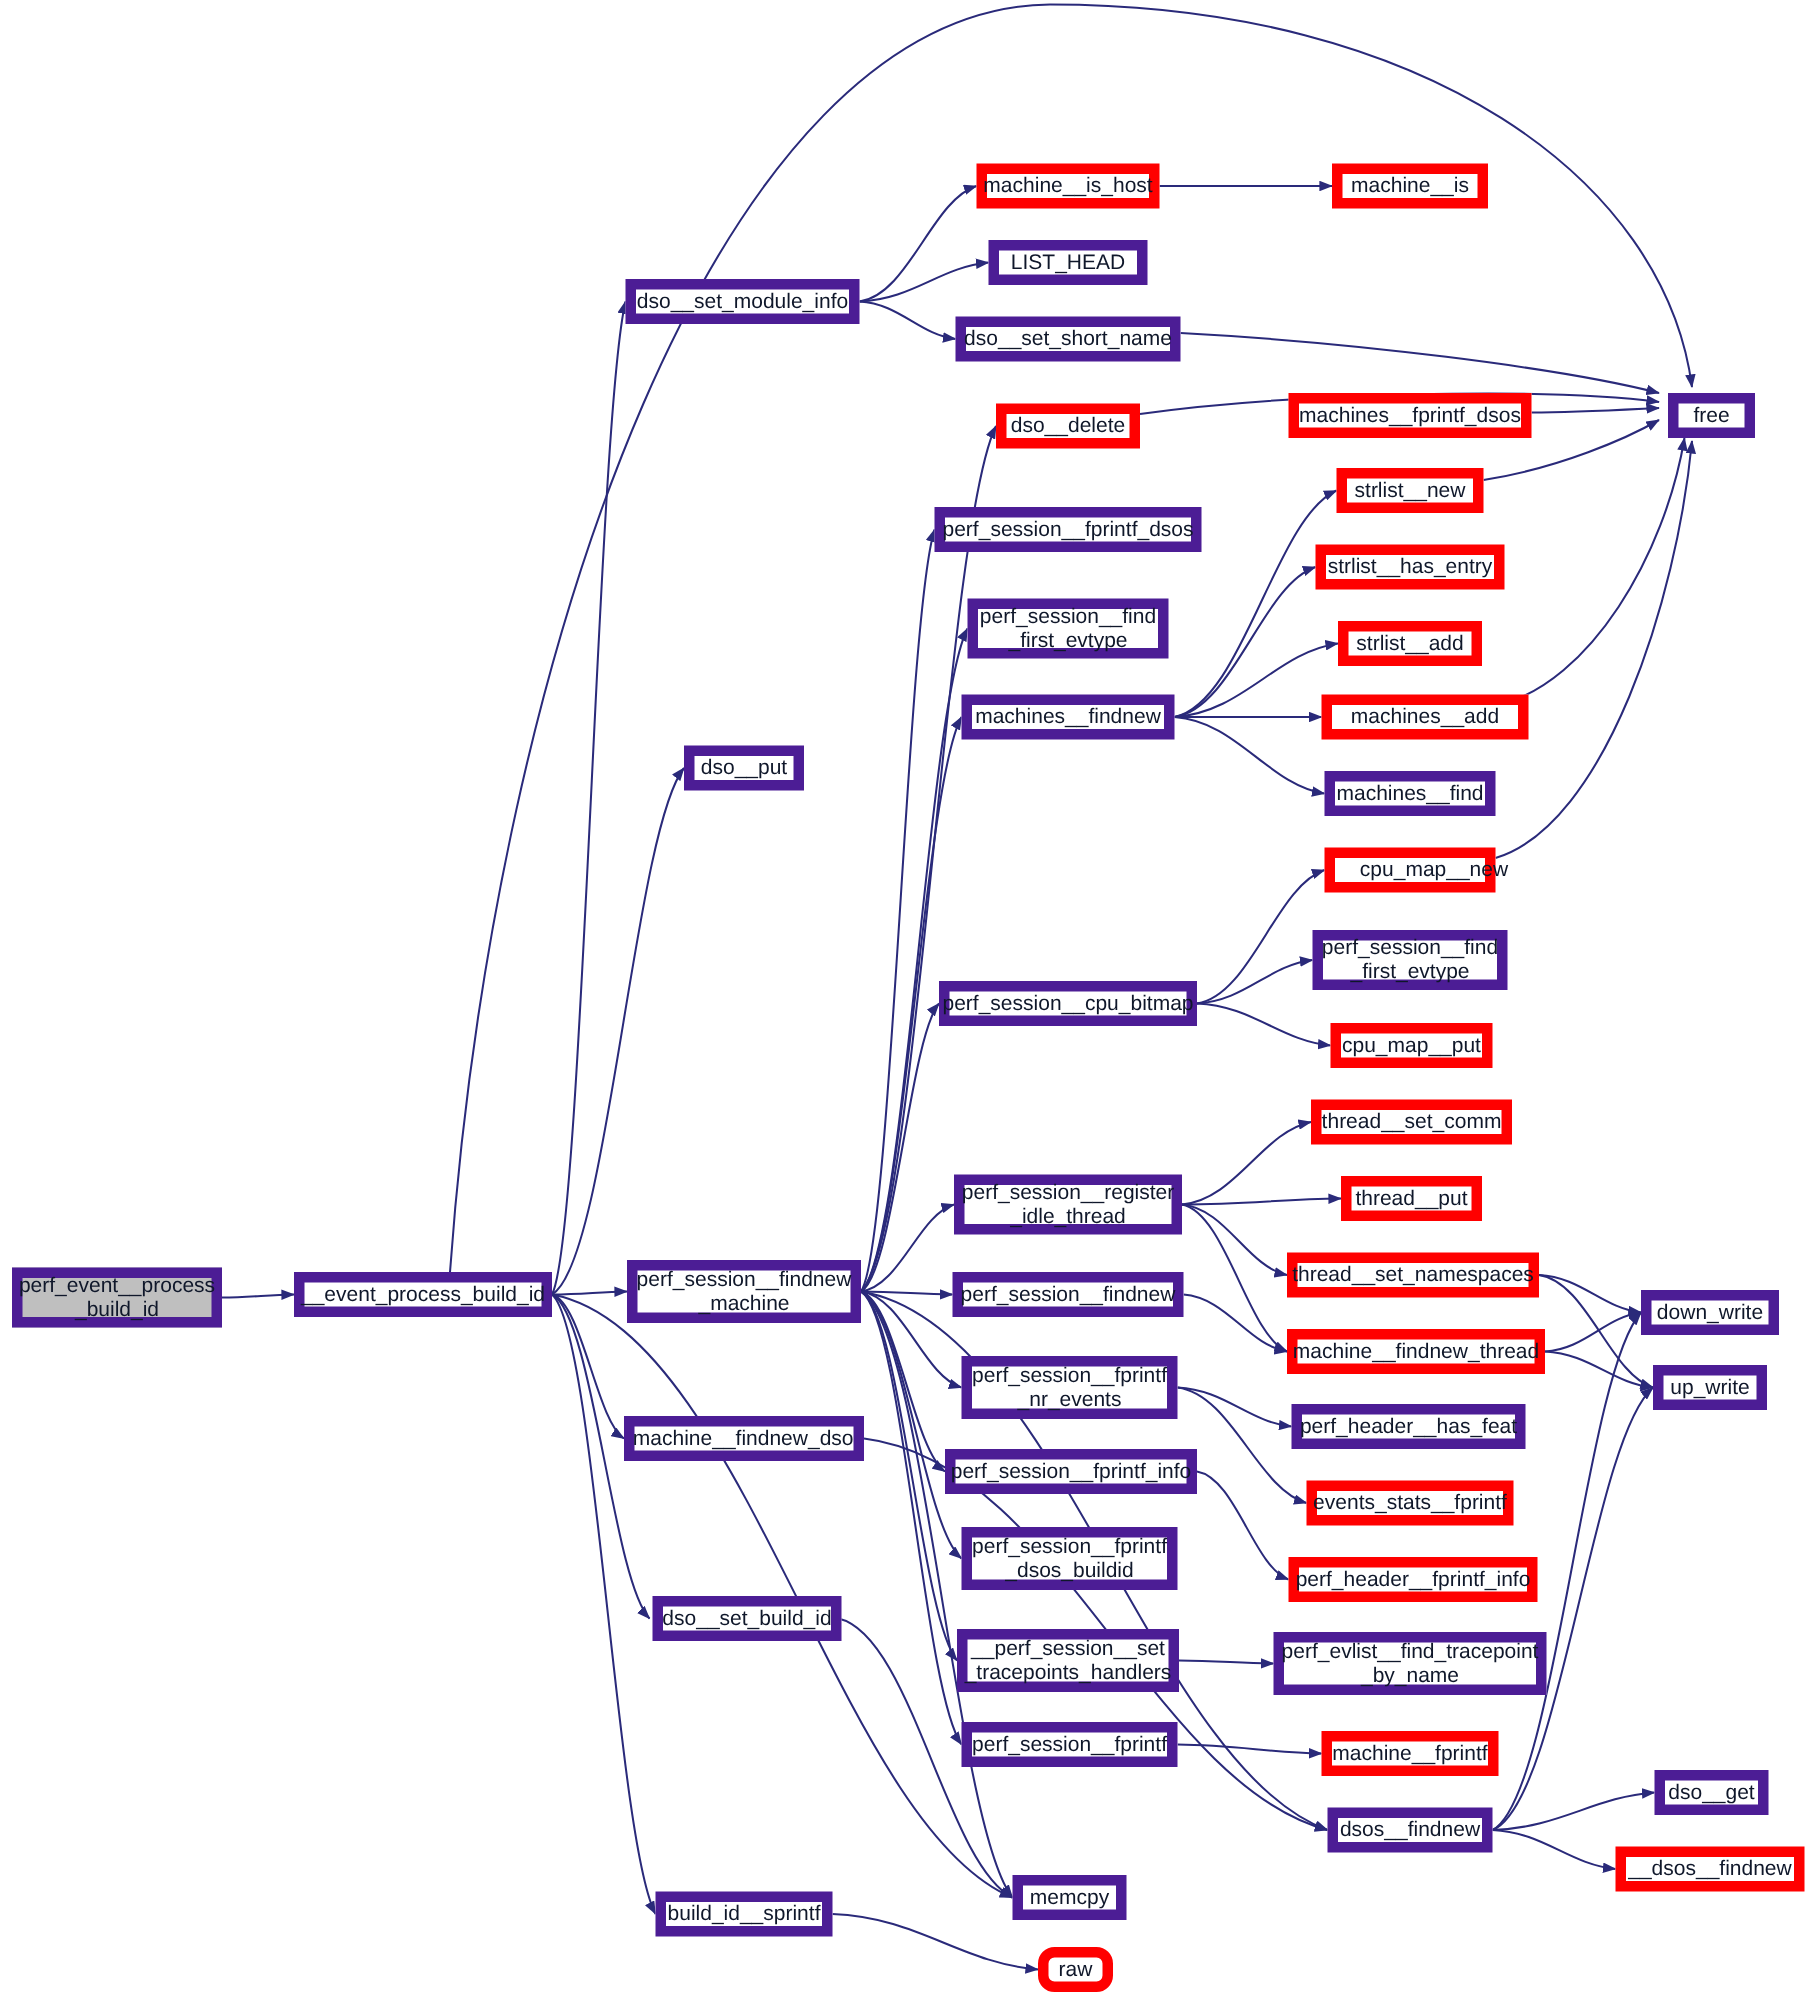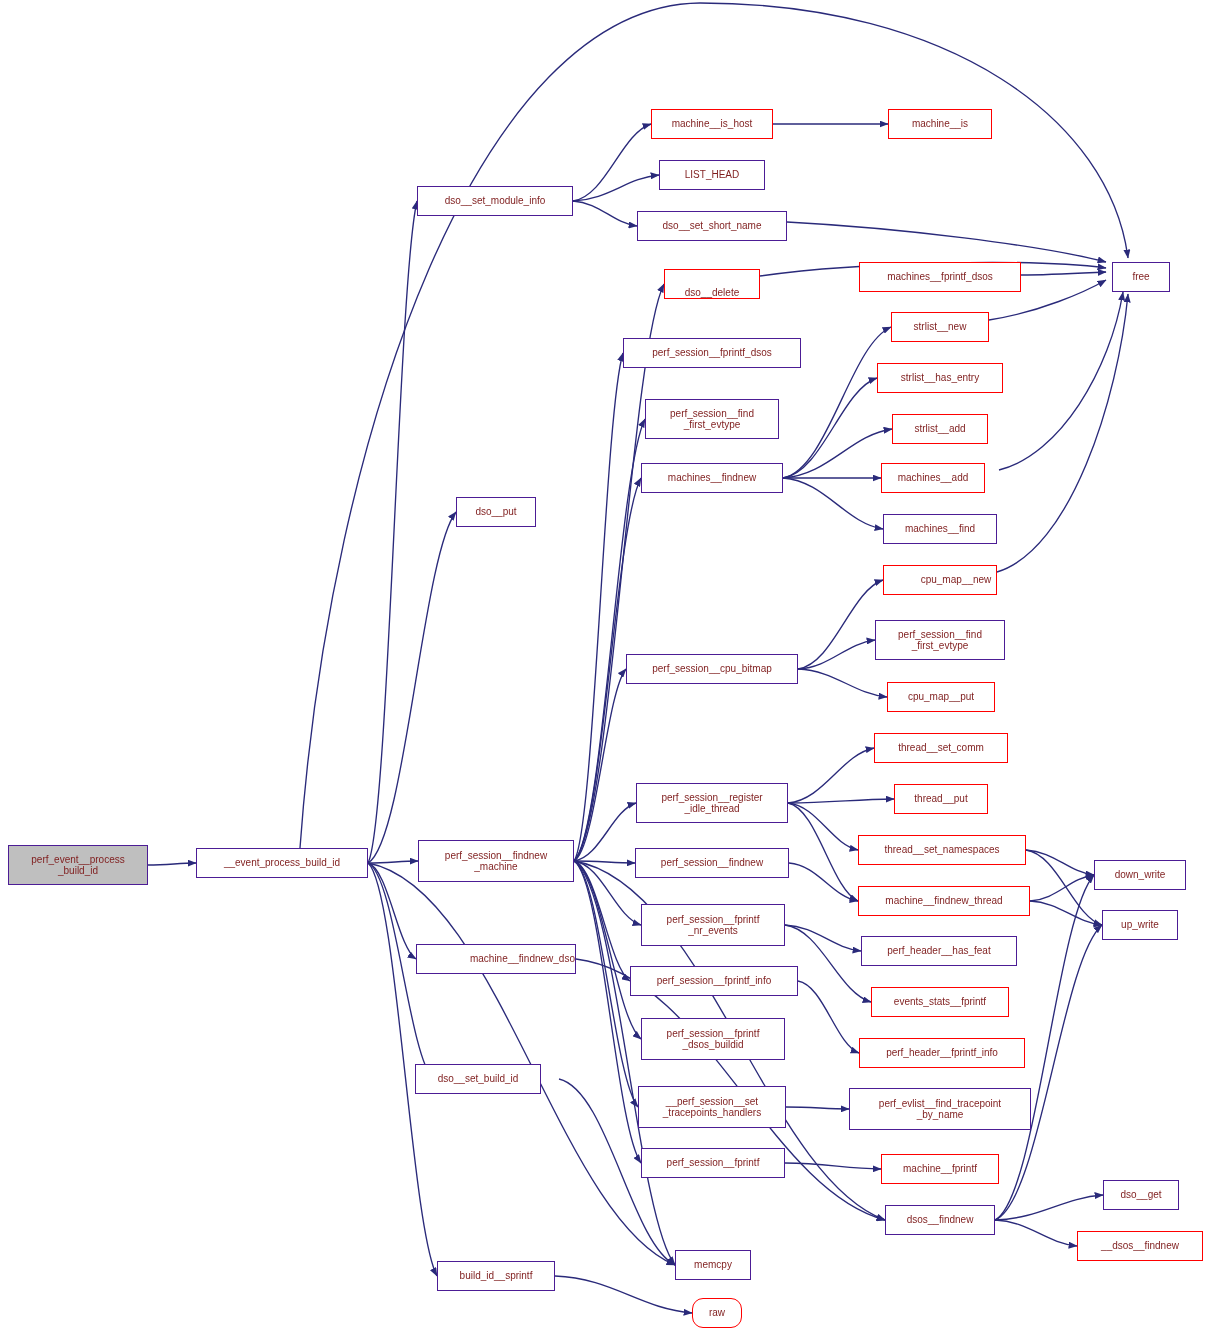--- a/index.html
+++ b/index.html
@@ -1,22 +1,22 @@
 <!DOCTYPE html>
 <html><head>
 <meta charset="utf-8">
 <style>
   html,body{margin:0;padding:0;background:#ffffff;}
   #canvas{position:relative;width:1207px;height:1334px;background:#ffffff;
           font-family:"Liberation Sans","DejaVu Sans",sans-serif;overflow:hidden;}
   #edges{position:absolute;left:0;top:0;width:1207px;height:1334px;}
   .node{position:absolute;box-sizing:border-box;display:flex;align-items:center;
         justify-content:center;text-align:center;background:#ffffff;
-        border:1px solid #4c1d95;color:#7f1d1d;line-height:1.12;
-        font-size:10px;white-space:pre;letter-spacing:0px;}
+        border:7px solid #4c1d95;color:#0f172a;line-height:1.12;
+        font-size:14px;white-space:pre;letter-spacing:0px;}
   .node.red{border-color:#ff0000;}
   .node.gray{background:#bfbfbf;}
   .node .lbl{display:block;}
 </style>
 </head>
 <body>
 
 <div id="canvas">
   <svg id="edges" viewBox="0 0 1207 1334" xmlns="http://www.w3.org/2000/svg">
     <defs>
@@ -101,21 +101,21 @@
       <div class="node" style="left: 1112px; top: 262px; width: 58px; height: 30px;"><span class="lbl">free</span></div>
       <div class="node red" style="left: 664px; top: 269px; width: 96px; height: 30px; align-items: flex-end;"><span class="lbl">dso__delete</span></div>
       <div class="node red" style="left: 859px; top: 262px; width: 162px; height: 30px;"><span class="lbl">machines__fprintf_dsos</span></div>
       <div class="node" style="left: 623px; top: 338px; width: 178px; height: 30px;"><span class="lbl">perf_session__fprintf_dsos</span></div>
       <div class="node red" style="left: 891px; top: 312px; width: 98px; height: 30px;"><span class="lbl">strlist__new</span></div>
       <div class="node red" style="left: 877px; top: 363px; width: 126px; height: 30px;"><span class="lbl">strlist__has_entry</span></div>
       <div class="node" style="left: 645px; top: 399px; width: 134px; height: 40px;"><span class="lbl">perf_session__find
 _first_evtype</span></div>
       <div class="node red" style="left: 892px; top: 414px; width: 96px; height: 30px;"><span class="lbl">strlist__add</span></div>
       <div class="node" style="left: 641px; top: 463px; width: 142px; height: 30px;"><span class="lbl">machines__findnew</span></div>
-      <div class="node red" style="left: 881px; top: 463px; width: 104px; height: 30px;"><span class="lbl">machines__add</span></div>
+      <div class="node red" style="left: 881px; top: 463px; width: 138px; height: 30px;"><span class="lbl">machines__add</span></div>
       <div class="node" style="left: 883px; top: 514px; width: 114px; height: 30px;"><span class="lbl">machines__find</span></div>
       <div class="node red" style="left: 883px; top: 565px; width: 114px; height: 30px; padding-left: 32px;"><span class="lbl">cpu_map__new</span></div>
       <div class="node" style="left: 875px; top: 620px; width: 130px; height: 40px;"><span class="lbl">perf_session__find
 _first_evtype</span></div>
       <div class="node" style="left: 626px; top: 654px; width: 172px; height: 30px;"><span class="lbl">perf_session__cpu_bitmap</span></div>
       <div class="node red" style="left: 887px; top: 682px; width: 108px; height: 30px;"><span class="lbl">cpu_map__put</span></div>
       <div class="node" style="left: 456px; top: 497px; width: 80px; height: 30px;"><span class="lbl">dso__put</span></div>
       <div class="node red" style="left: 874px; top: 733px; width: 134px; height: 30px;"><span class="lbl">thread__set_comm</span></div>
       <div class="node" style="left: 636px; top: 783px; width: 152px; height: 40px;"><span class="lbl">perf_session__register
 _idle_thread</span></div>
@@ -129,21 +129,21 @@
       <div class="node" style="left: 1102px; top: 910px; width: 76px; height: 30px;"><span class="lbl">up_write</span></div>
       <div class="node" style="left: 641px; top: 904px; width: 144px; height: 42px;"><span class="lbl">perf_session__fprintf
 _nr_events</span></div>
       <div class="node" style="left: 416px; top: 944px; width: 160px; height: 30px; justify-content: flex-end;"><span class="lbl">machine__findnew_dso</span></div>
       <div class="node" style="left: 861px; top: 936px; width: 156px; height: 30px;"><span class="lbl">perf_header__has_feat</span></div>
       <div class="node" style="left: 630px; top: 966px; width: 168px; height: 30px;"><span class="lbl">perf_session__fprintf_info</span></div>
       <div class="node red" style="left: 871px; top: 987px; width: 138px; height: 30px;"><span class="lbl">events_stats__fprintf</span></div>
       <div class="node" style="left: 641px; top: 1018px; width: 144px; height: 42px;"><span class="lbl">perf_session__fprintf
 _dsos_buildid</span></div>
       <div class="node red" style="left: 859px; top: 1038px; width: 166px; height: 30px;"><span class="lbl">perf_header__fprintf_info</span></div>
-      <div class="node" style="left: 415px; top: 1064px; width: 126px; height: 30px;"><span class="lbl">dso__set_build_id</span></div>
+      <div class="node" style="left: 435px; top: 1064px; width: 126px; height: 30px;"><span class="lbl">dso__set_build_id</span></div>
       <div class="node" style="left: 638px; top: 1086px; width: 148px; height: 42px;"><span class="lbl">__perf_session__set
 _tracepoints_handlers</span></div>
       <div class="node" style="left: 849px; top: 1088px; width: 182px; height: 42px;"><span class="lbl">perf_evlist__find_tracepoint
 _by_name</span></div>
       <div class="node" style="left: 641px; top: 1148px; width: 144px; height: 30px;"><span class="lbl">perf_session__fprintf</span></div>
       <div class="node red" style="left: 881px; top: 1154px; width: 118px; height: 30px;"><span class="lbl">machine__fprintf</span></div>
       <div class="node" style="left: 1103px; top: 1180px; width: 76px; height: 30px;"><span class="lbl">dso__get</span></div>
       <div class="node" style="left: 885px; top: 1205px; width: 110px; height: 30px;"><span class="lbl">dsos__findnew</span></div>
       <div class="node red" style="left: 1077px; top: 1231px; width: 126px; height: 30px;"><span class="lbl">__dsos__findnew</span></div>
       <div class="node" style="left: 675px; top: 1250px; width: 76px; height: 30px;"><span class="lbl">memcpy</span></div>

